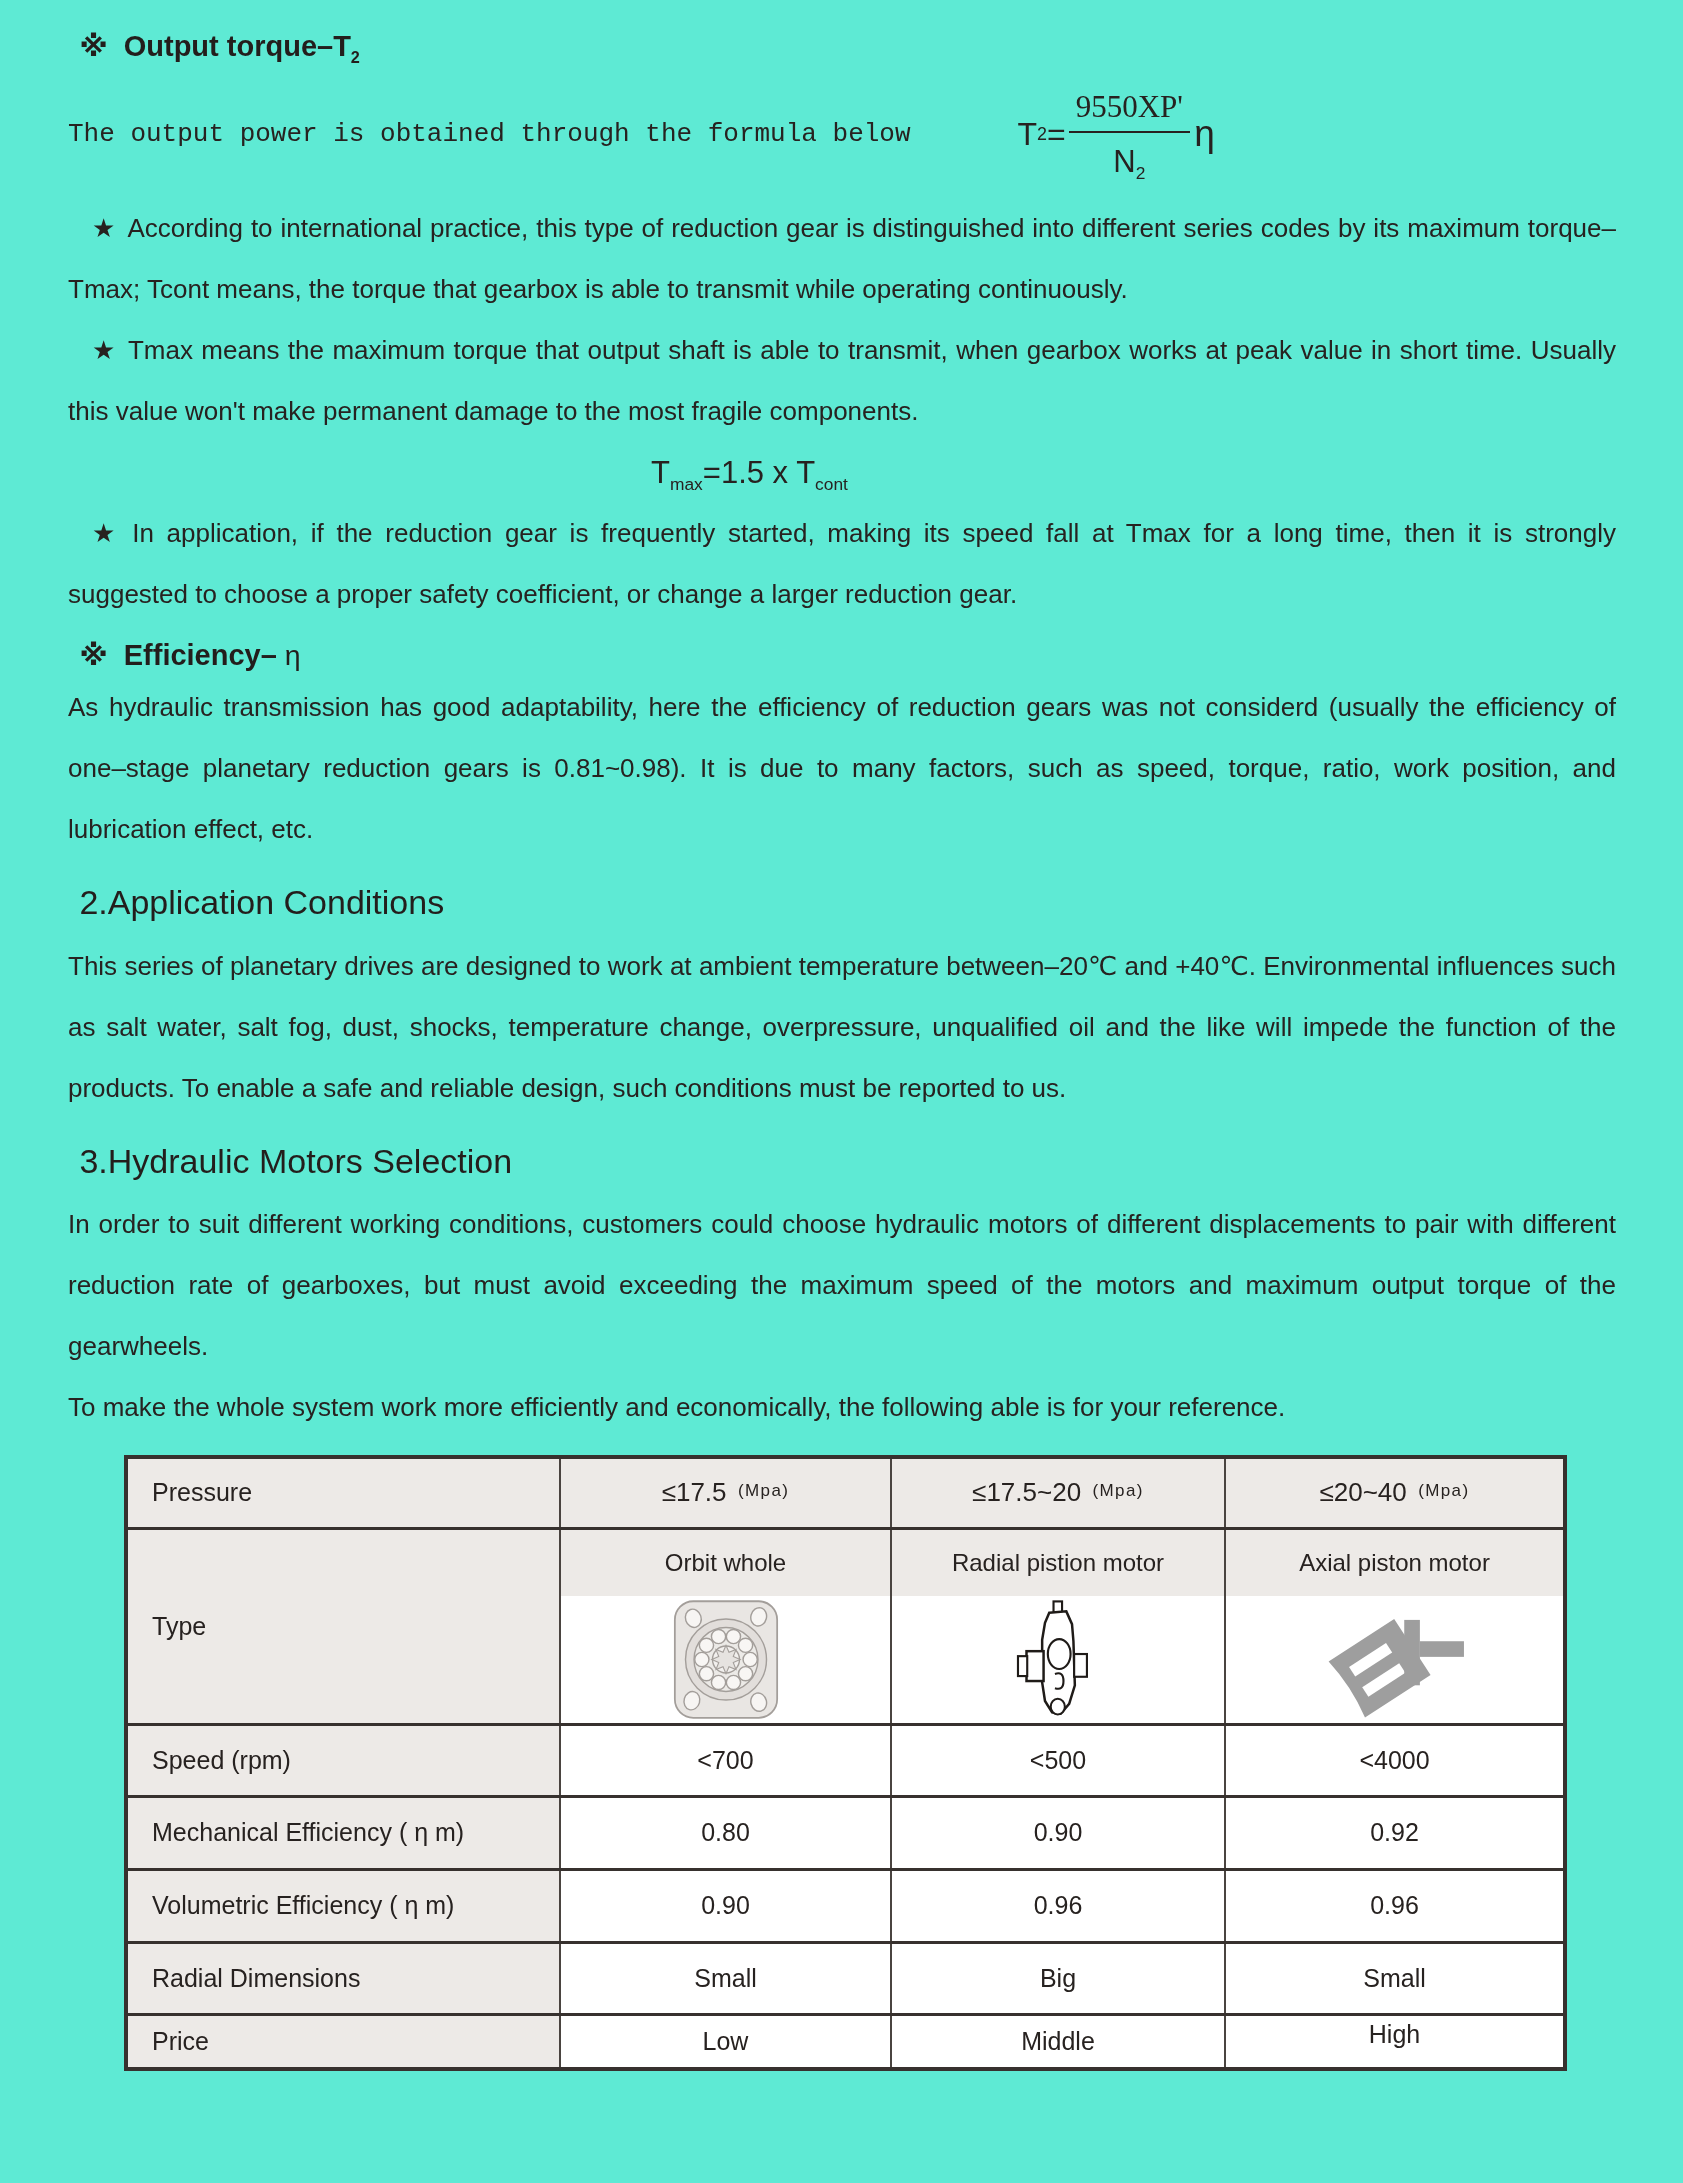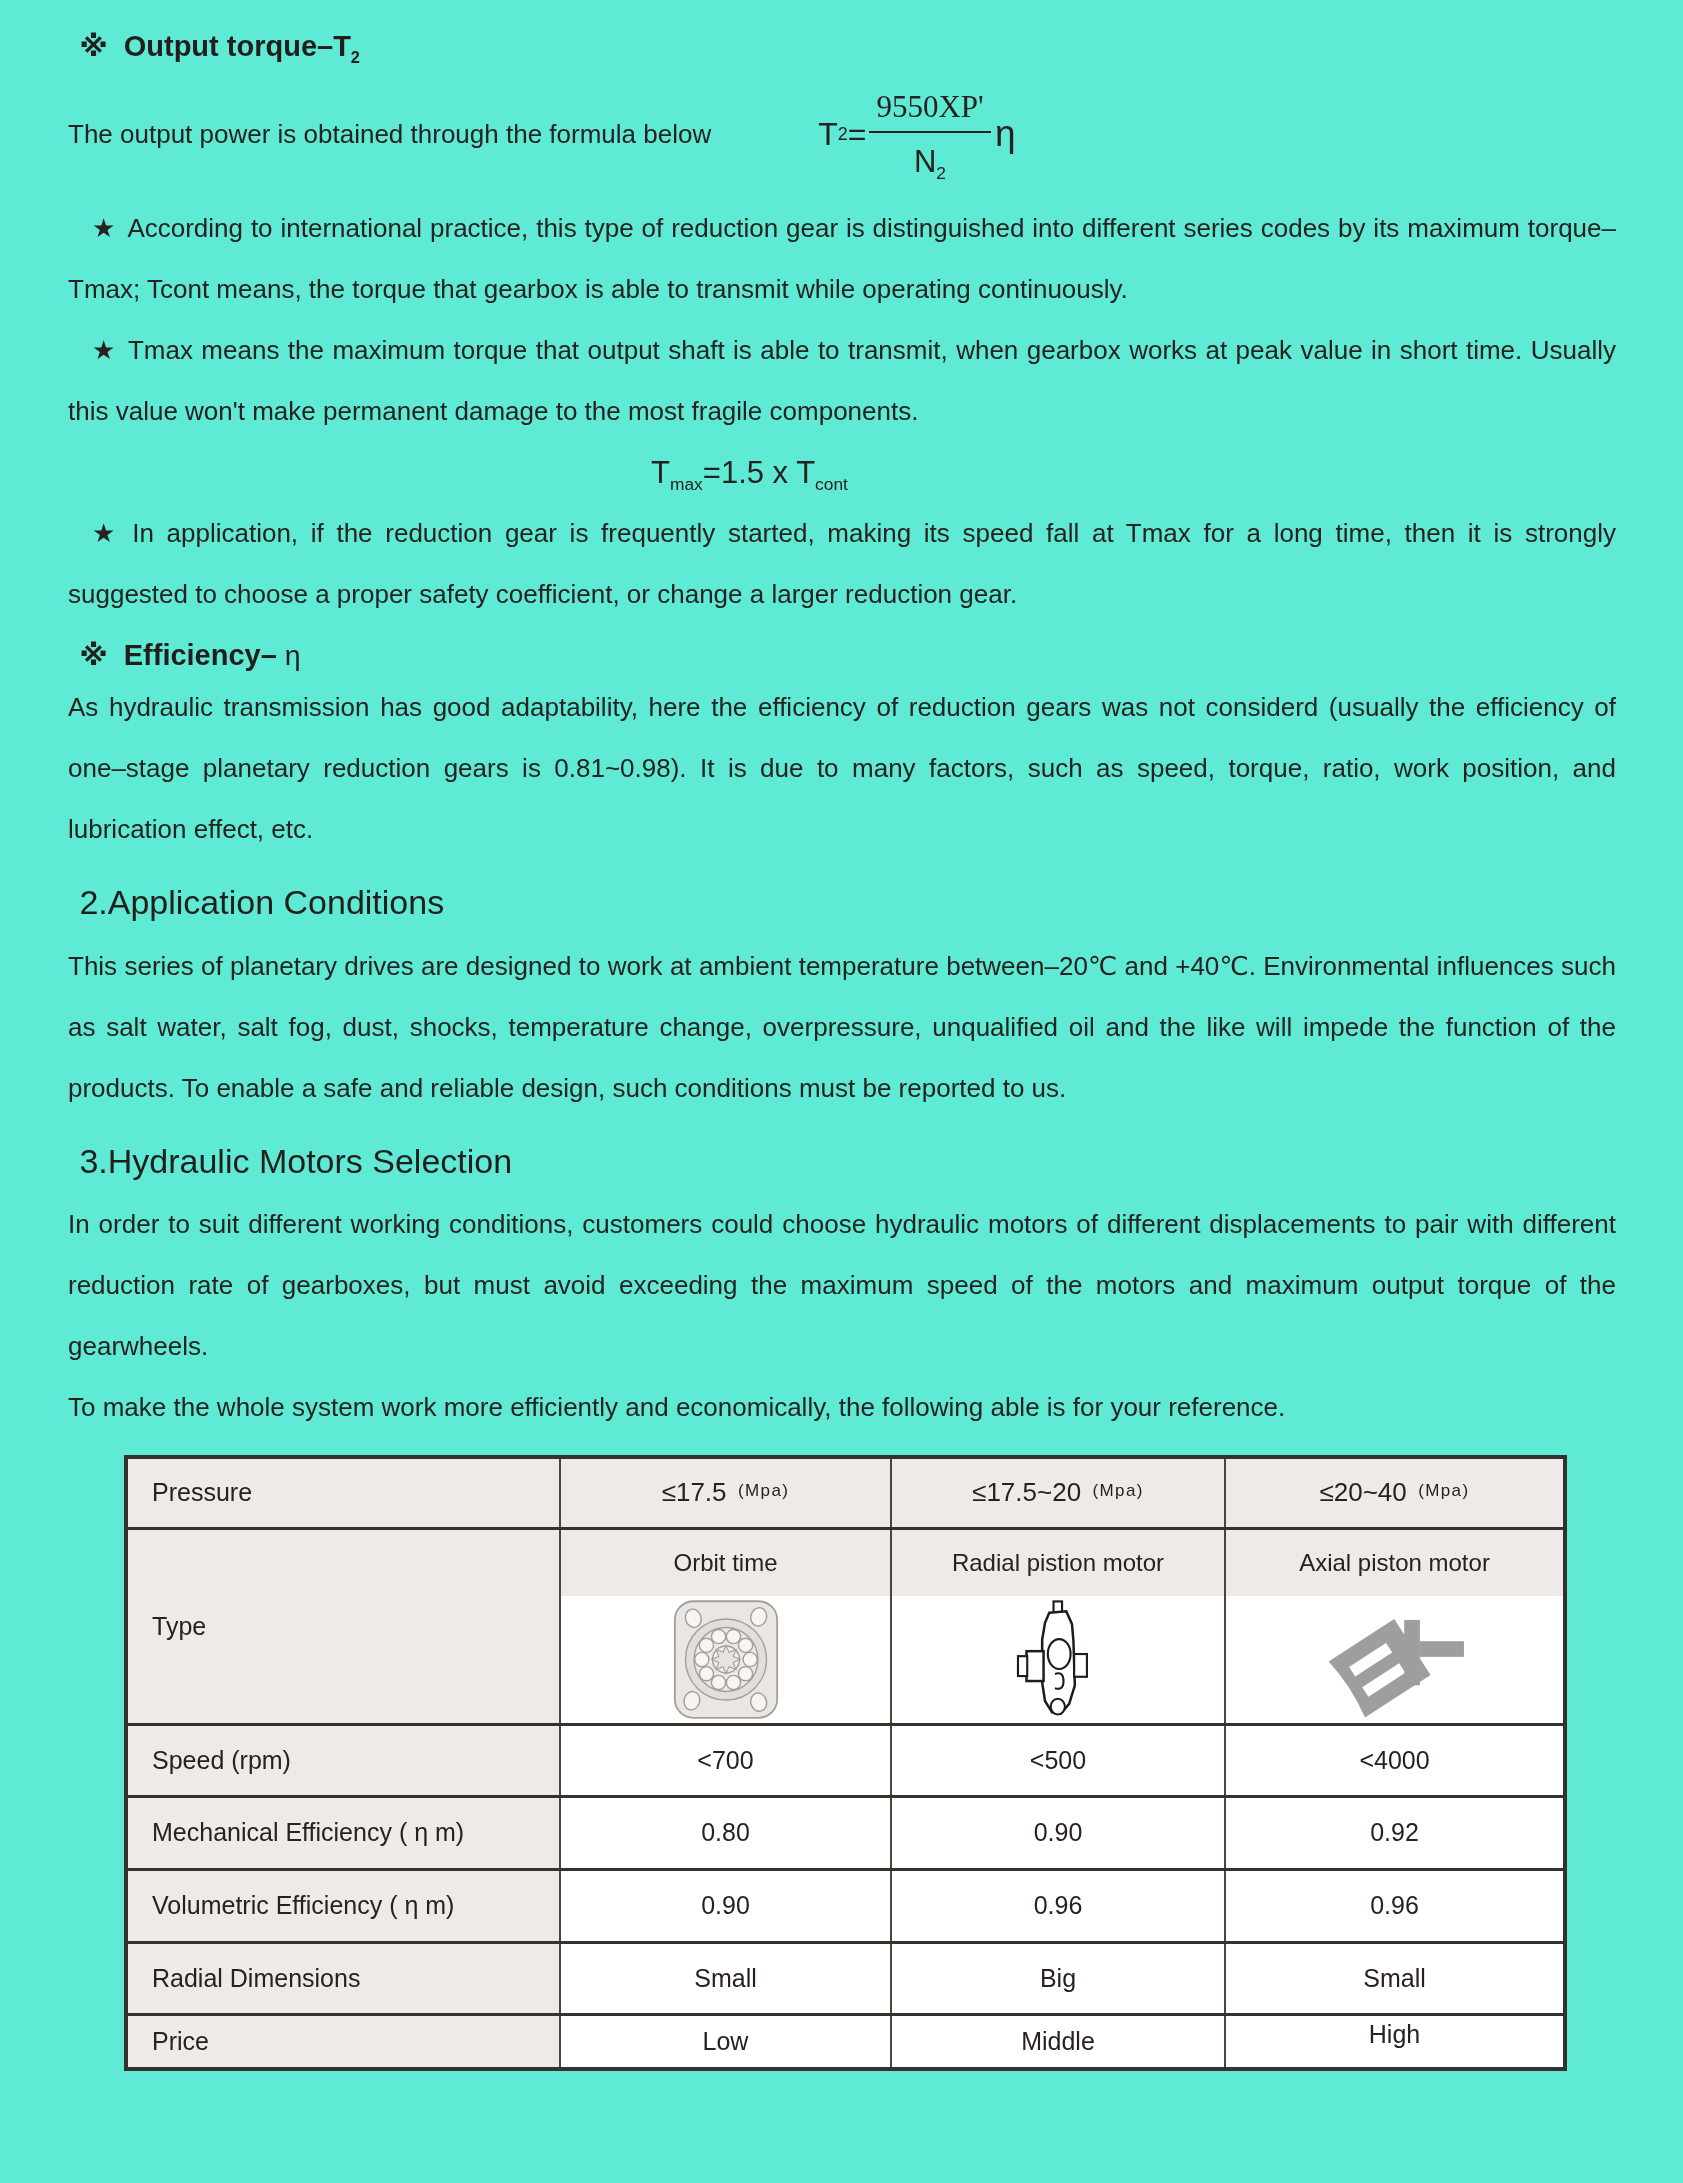--- a/index.html
+++ b/index.html
@@ -17,21 +17,21 @@
   .subhead .eta-light{font-weight:normal;font-size:28.5px;}
   .bighead{font-size:34px;font-weight:normal;margin:17px 0 7.1px 0;padding-left:11.4px;line-height:51px;color:#231e1c;}
 
   
   p.body{font-size:26px;line-height:61px;text-align:justify;margin:0;color:#272220;}
   p.bullet{text-indent:24px;}
   .star{margin-right:11.4px;}
 
   
   .intro-row{display:flex;align-items:center;gap:107px;height:127px;margin-top:2.9px;}
-  .intro-row p{flex:0 0 auto;line-height:31px;}
+  .intro-row p{flex:0 0 auto;line-height:31px;font-family:Liberation Mono, monospace;}
   .formula{display:flex;align-items:center;font-size:32px;color:#272220;}
   .frac{display:inline-flex;flex-direction:column;align-items:center;margin:0 2.9px;}
   .frac .num{padding:0 7.1px 5.7px 7.1px;border-bottom:2.9px solid #272220;font-size:31px;font-family:Liberation Serif, serif;}
   .frac .den{padding-top:11px;font-size:31px;}
   .formula .eta{font-size:37px;margin-left:1.4px;}
   sub{font-size:56%;vertical-align:sub;line-height:0;}
 
   
   .tmax-line{text-align:center;font-size:31px;line-height:61px;margin:0 185px 0 0;}
 
@@ -107,21 +107,21 @@
       <tbody>
           <tr class="row-pressure">
         <td class="lbl">Pressure</td>
         <td class="val"><span>≤17.5</span><span class="unit">(Mpa)</span></td>
         <td class="val"><span>≤17.5~20</span><span class="unit">(Mpa)</span></td>
         <td class="val"><span>≤20~40</span><span class="unit">(Mpa)</span></td>
       </tr>
       <tr class="row-type">
         <td class="lbl">Type</td>
         <td class="typecell">
-          <div class="mname">Orbit time</div>
+          <div class="mname">Orbit whole</div>
           <div class="mimg">
             <svg width="108" height="121" viewBox="0 0 152 170">
               <rect x="4" y="3" width="144" height="164" rx="26" fill="#e9e6e3" stroke="#a39e9a" stroke-width="2.5"></rect>
               <ellipse cx="30" cy="27" rx="11" ry="13" fill="#f7f5f3" stroke="#a39e9a" stroke-width="2" transform="rotate(-18 30 27)"></ellipse>
               <ellipse cx="122" cy="25" rx="11" ry="13" fill="#f7f5f3" stroke="#a39e9a" stroke-width="2" transform="rotate(14 122 25)"></ellipse>
               <ellipse cx="28" cy="143" rx="11" ry="13" fill="#f7f5f3" stroke="#a39e9a" stroke-width="2" transform="rotate(16 28 143)"></ellipse>
               <ellipse cx="122" cy="145" rx="11" ry="13" fill="#f7f5f3" stroke="#a39e9a" stroke-width="2" transform="rotate(-14 122 145)"></ellipse>
               <circle cx="76" cy="85" r="57" fill="#e2dedb" stroke="#a39e9a" stroke-width="2"></circle>
               <circle cx="76" cy="85" r="45" fill="#eceae7" stroke="#a39e9a" stroke-width="2"></circle>
               <g fill="#f8f6f4" stroke="#a39e9a" stroke-width="2">

